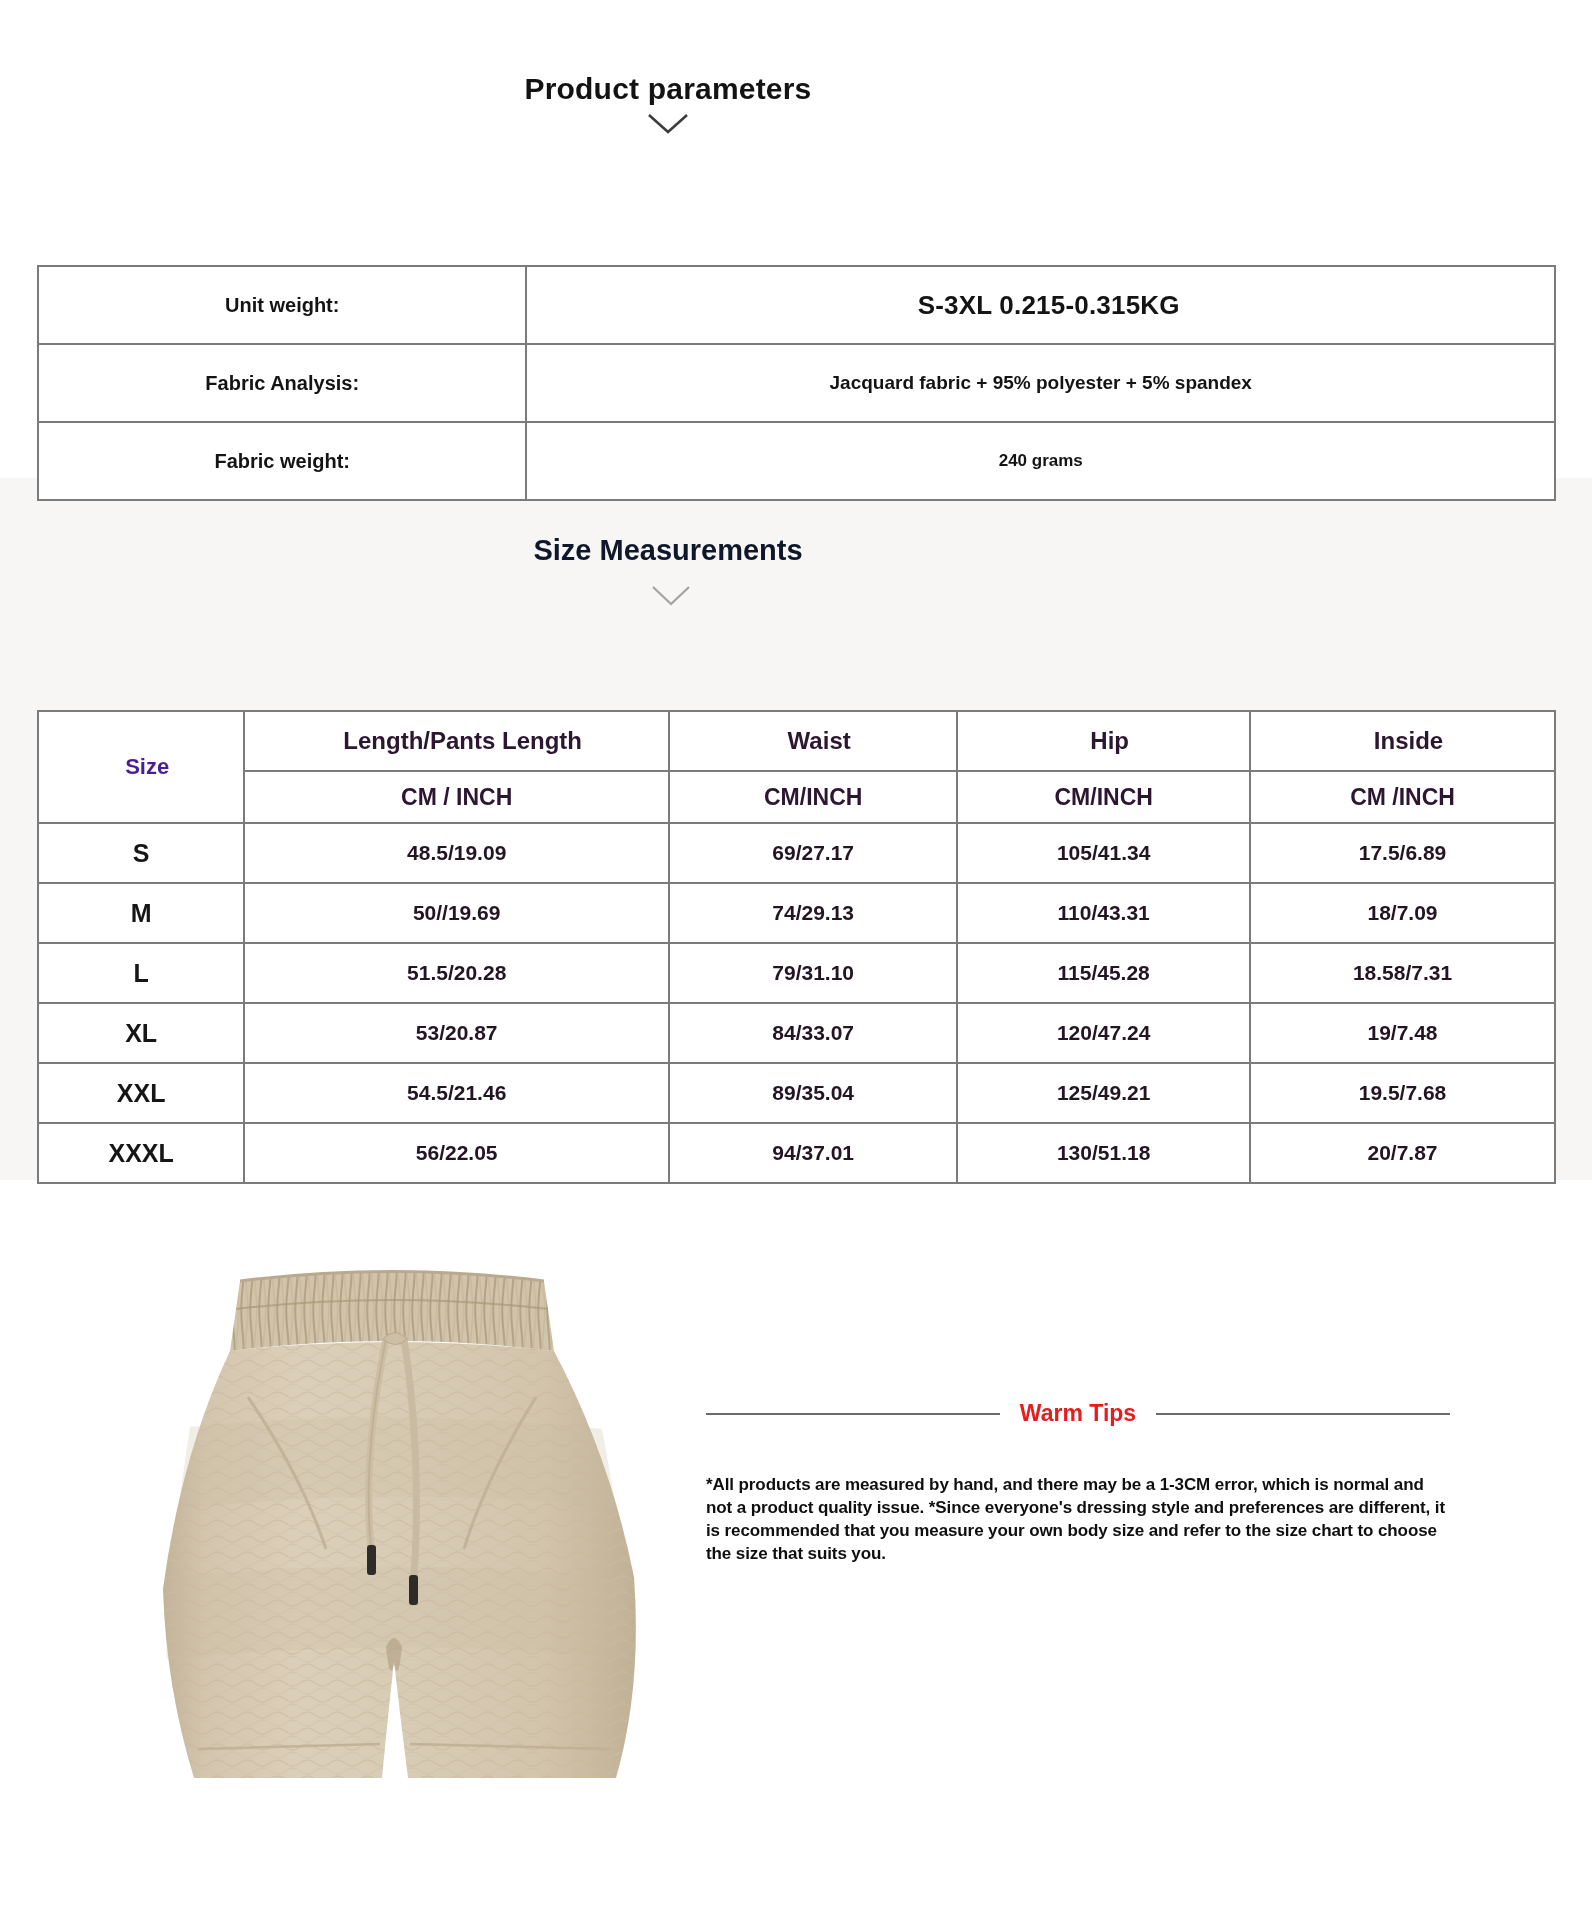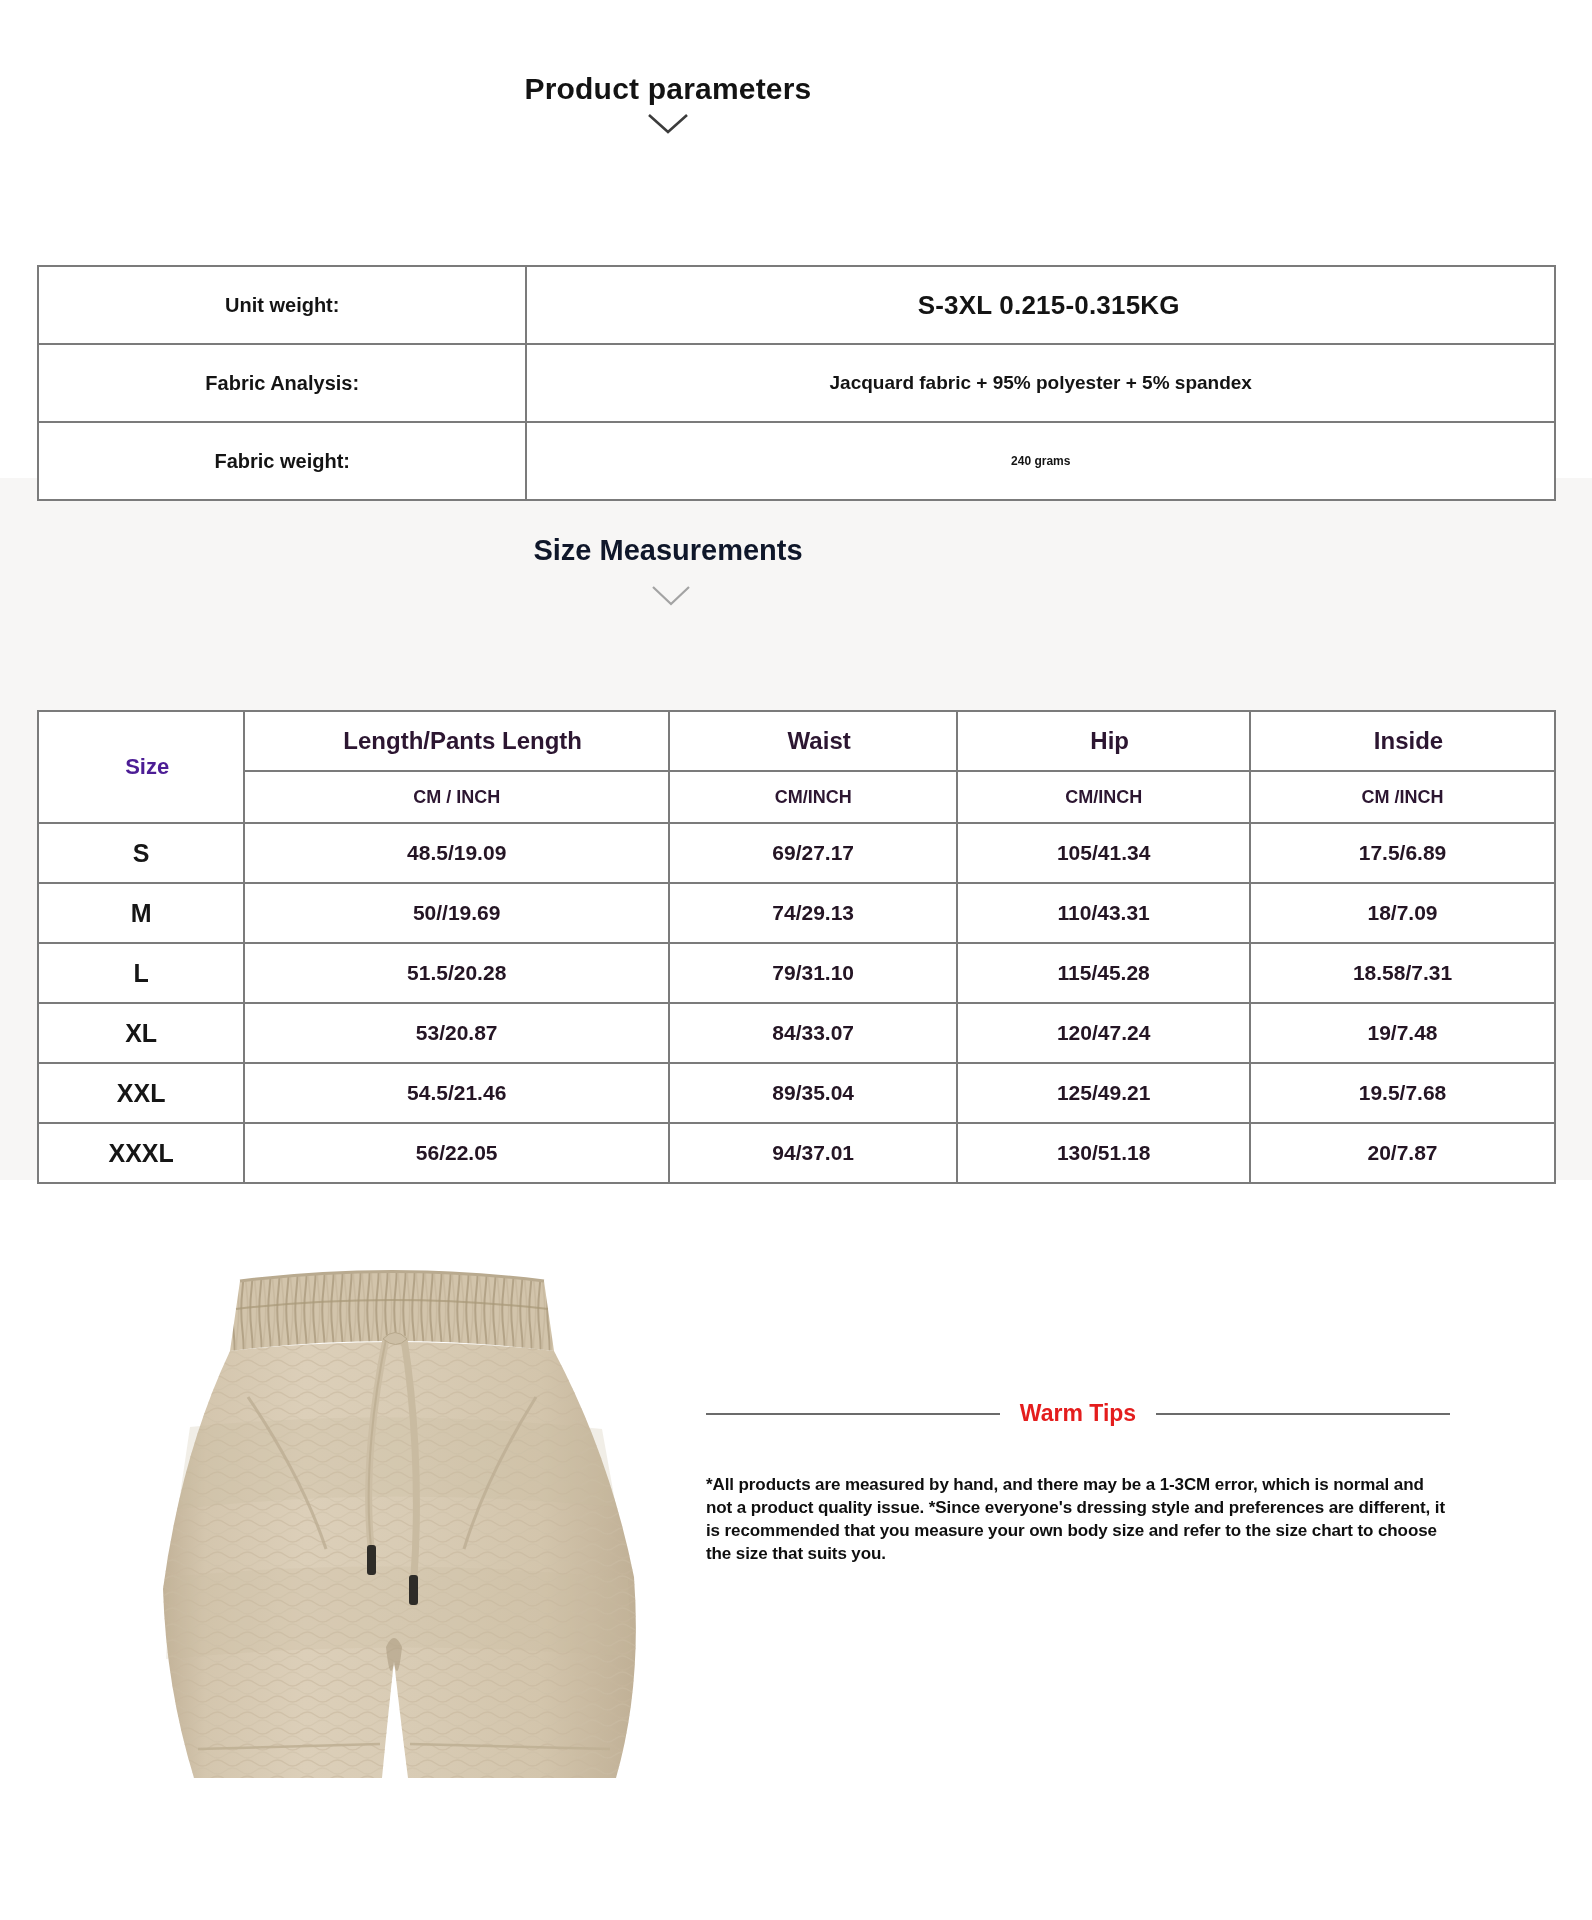--- a/index.html
+++ b/index.html
@@ -17,27 +17,27 @@
   .chev { position:absolute; }
   .chev.c1 { left:645px; top:110px; }
   .chev.c2 { left:649px; top:583px; }
 
   
   table.ptable { position:absolute; left:37px; top:265px; width:1519px; border-collapse:collapse; background:#fff; }
   table.ptable td { border:2px solid #7b7b7b; height:78px; text-align:center; vertical-align:middle; font-weight:bold; color:#141414; }
   td.p-label { width:32.2%; font-size:20px; }
   td.p-val-0 { font-size:26px; letter-spacing:0.2px;padding-left:16px; }
   td.p-val-1 { font-size:19px; }
-  td.p-val-2 { font-size:12px; }
+  td.p-val-2 { font-size:17px; }
 
   
   table.stable { position:absolute; left:37px; top:710px; width:1519px; border-collapse:collapse; background:#fff; }
   table.stable th, table.stable td { border:2px solid #7b7b7b; text-align:center; vertical-align:middle; font-weight:bold; background:#fff; }
   .st-h  { height:60px; font-size:24px; color:#2c1631;padding-left:12px; }
-  .st-hu { height:52px; font-size:18px; color:#2c1631; }
+  .st-hu { height:52px; font-size:23px; color:#2c1631; }
   .st-size-h { font-size:22px; color:#4c1d95; }
   .st-sz { height:60px; font-size:25px; color:#161616; }
   .st-v  { height:60px; font-size:21px; color:#241524;margin-top:36px; }
 
   
   .shorts { position:absolute; left:150px; top:1247px; width:490px; height:546px; }
 
   
   .tips { position:absolute; left:706px; top:1400px; width:744px; }
   .tips-head { display:flex; align-items:center; }

